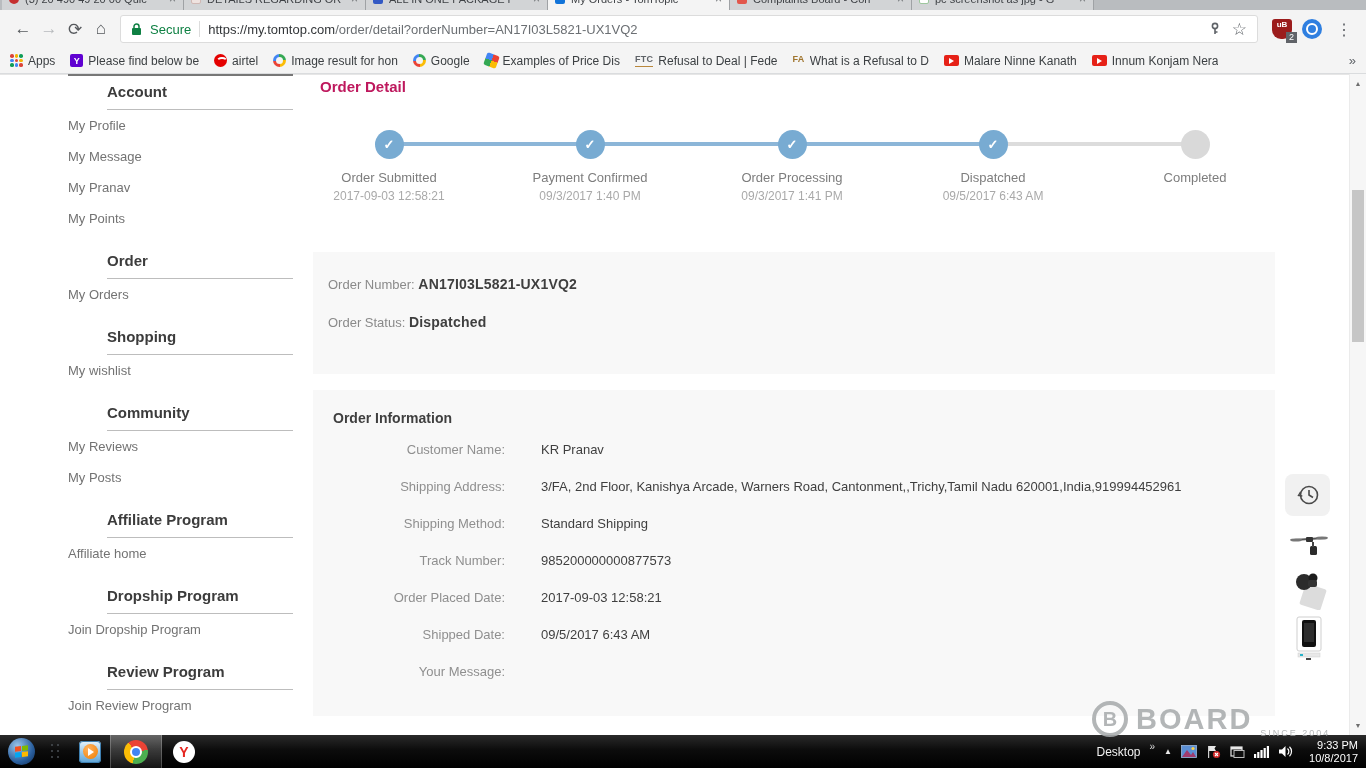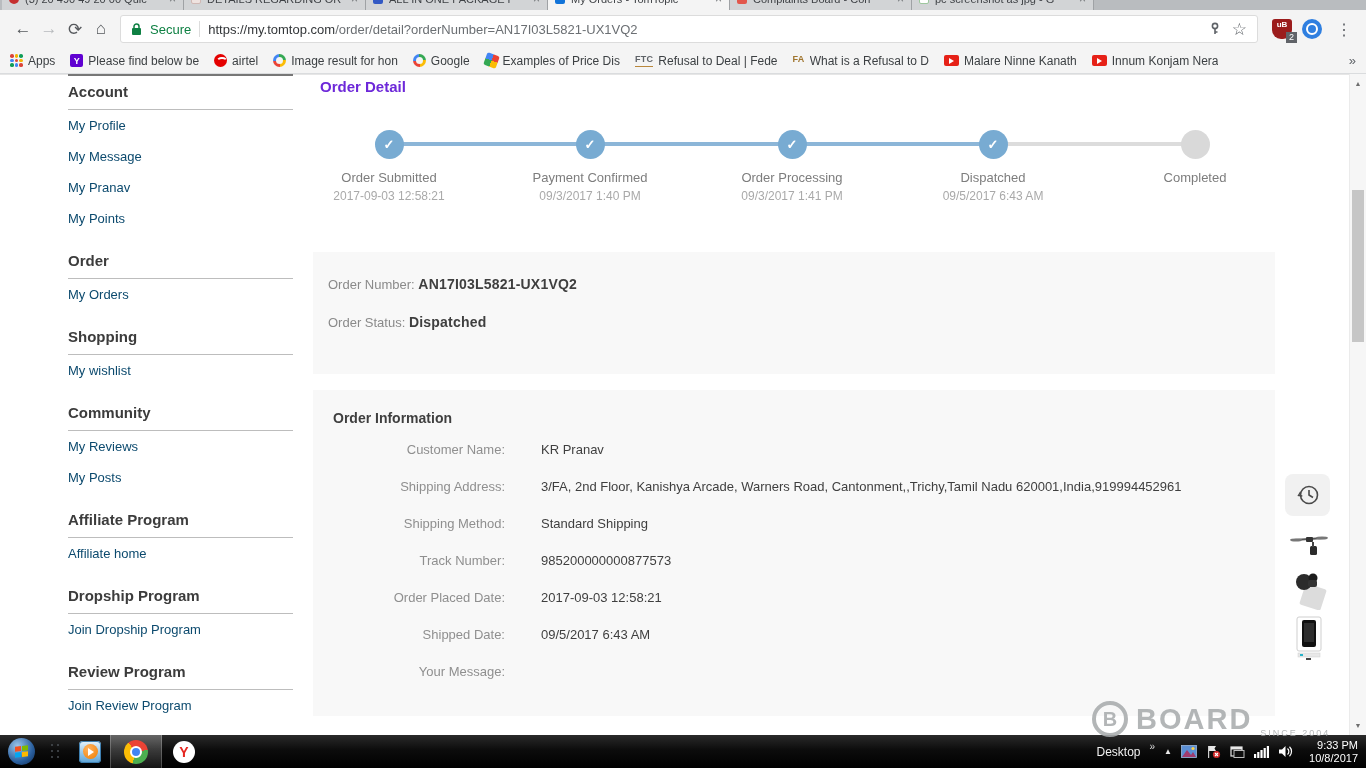--- a/index.html
+++ b/index.html
@@ -73,25 +73,25 @@
                    border-bottom:3px solid transparent; }
   .bm-chevron { margin-left:auto; color:#5f6368; font-size:13px; }
 
   
   .content { position:absolute; top:74px; left:0; right:0; bottom:33px; background:#fff; overflow:hidden; }
   .content::before { content:""; position:absolute; top:0; left:0; right:0; height:1px; background:#e6e6e6; }
 
   .sidebar { position:absolute; left:68px; top:0; width:225px; }
   .sidebar::before { content:""; position:absolute; top:0; left:0; right:0; height:2px; background:#777; }
   .side-section { margin-bottom:9px; }
-  .side-title { font-size:15px; font-weight:bold; color:#3c3c3c; padding:9px 0; border-bottom:1px solid #bdbdbd; }
-  .side-item { font-size:13px; color:#0c4a6e; padding:8px 0; cursor:pointer; }
+  .side-title { font-size:15px; font-weight:bold; color:#3c3c3c; padding:9px 0; border-bottom:1px solid #bdbdbd;margin-left:39px; }
+  .side-item { font-size:13px; color:#737373; padding:8px 0; cursor:pointer; }
 
   .main { position:absolute; left:313px; top:0; width:962px; height:100%; }
-  .main-title { position:absolute; top:4px; left:7px; font-size:15px; font-weight:bold; color:#6d28d9; }
+  .main-title { position:absolute; top:4px; left:7px; font-size:15px; font-weight:bold; color:#be185d; }
 
   .steps { position:absolute; left:-25px; top:26px; width:1008px; height:115px; }
   .steps-line { position:absolute; height:4px; top:42px; }
   .line-blue { left:101px; width:605px; background:#8cb6d8; }
   .line-gray { left:706px; width:201px; background:#dcdcdc; }
   .step { position:absolute; top:0; width:202px; display:flex; flex-direction:column; align-items:center; }
   .s0{left:0;} .s1{left:201px;} .s2{left:403px;} .s3{left:604px;} .s4{left:806px;}
   .step-circle { width:29px; height:29px; border-radius:50%; background:#78abd2; color:#fff;
                  display:flex; align-items:center; justify-content:center; font-size:13px; font-weight:bold;
                  margin-top:30px; position:relative; z-index:2; }

